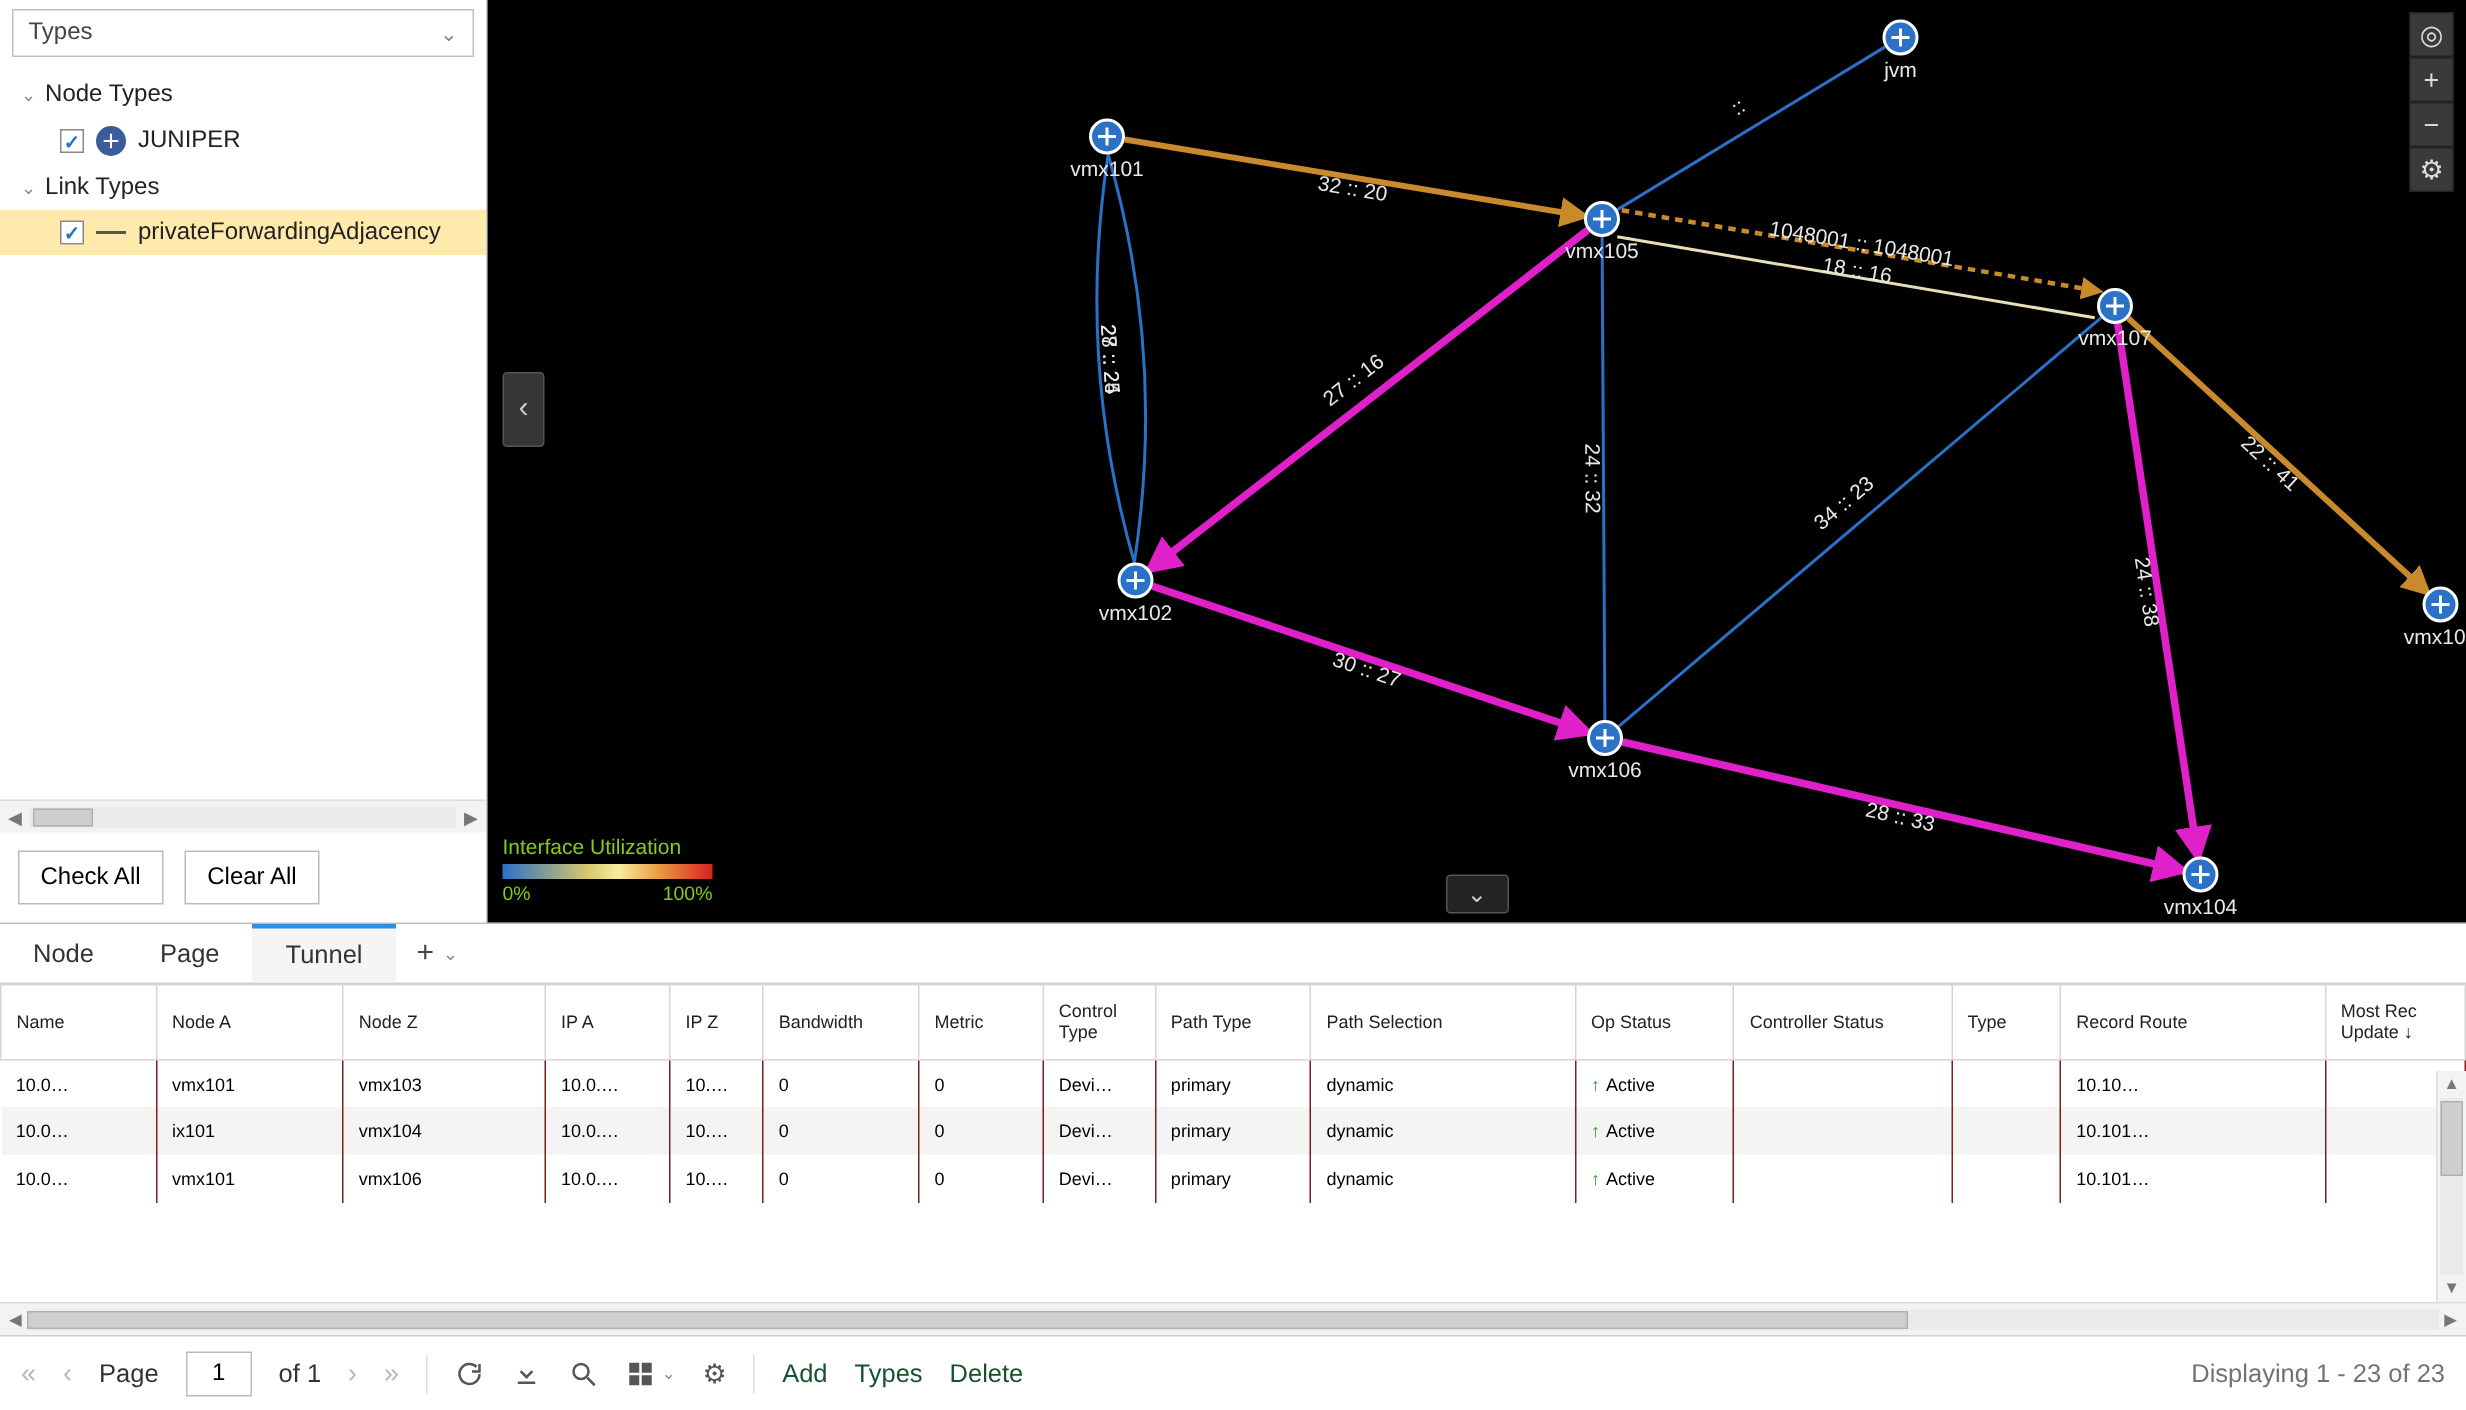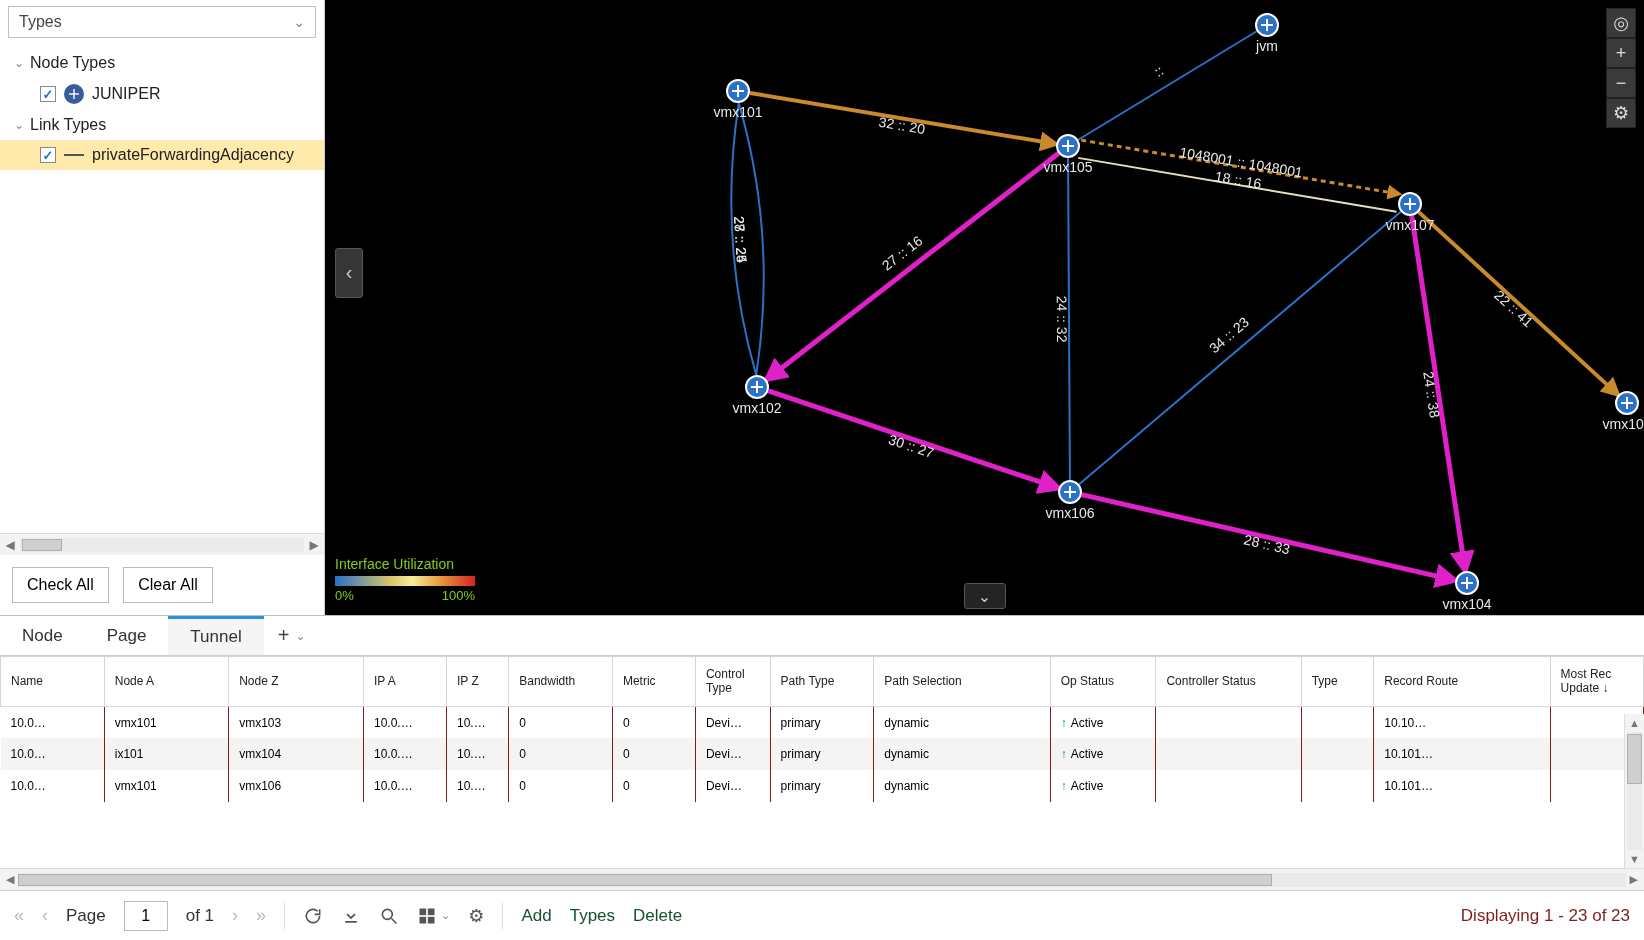--- a/index.html
+++ b/index.html
@@ -75,21 +75,21 @@
 .vscroll { position:absolute; right:0; top:58px; bottom:0; width:20px; background:#f3f3f3; border-left:1px solid #ddd; }
 .vscroll .arrow { height:18px; display:flex; align-items:center; justify-content:center; color:#777; font-size:11px; }
 .vscroll .vtrack { position:absolute; top:18px; bottom:18px; left:2px; right:2px; background:#eaeaea; }
 .vscroll .vthumb { position:absolute; top:2px; left:0; right:0; height:50px; background:#cfcfcf; border:1px solid #b0b0b0; }
 
 .pager { height:50px; border-top:1px solid #cfcfcf; display:flex; align-items:center; padding:0 14px; gap:18px; font-size:17px; color:#333; }
 .pager .nav-icn { color:#b8b8b8; font-size:18px; cursor:pointer; }
 .pager .sep { width:1px; height:26px; background:#ddd; }
 .page-input { width:44px; height:30px; border:1px solid #bbb; text-align:center; font-size:16px; }
 .tool-icn { color:#555; font-size:18px; cursor:pointer; }
-.pager-right { margin-left:auto; color:#7f1d1d; }
+.pager-right { margin-left:auto; color:#737373; }
 .txt-link { color:#14532d; cursor:pointer; }
 .svg-icn { width:20px; height:20px; display:block; }
 </style>
 </head>
 <body>
 
 <div class="top-area">
   <div class="sidebar">
     <div class="types-dropdown">
       <span>Types</span>

